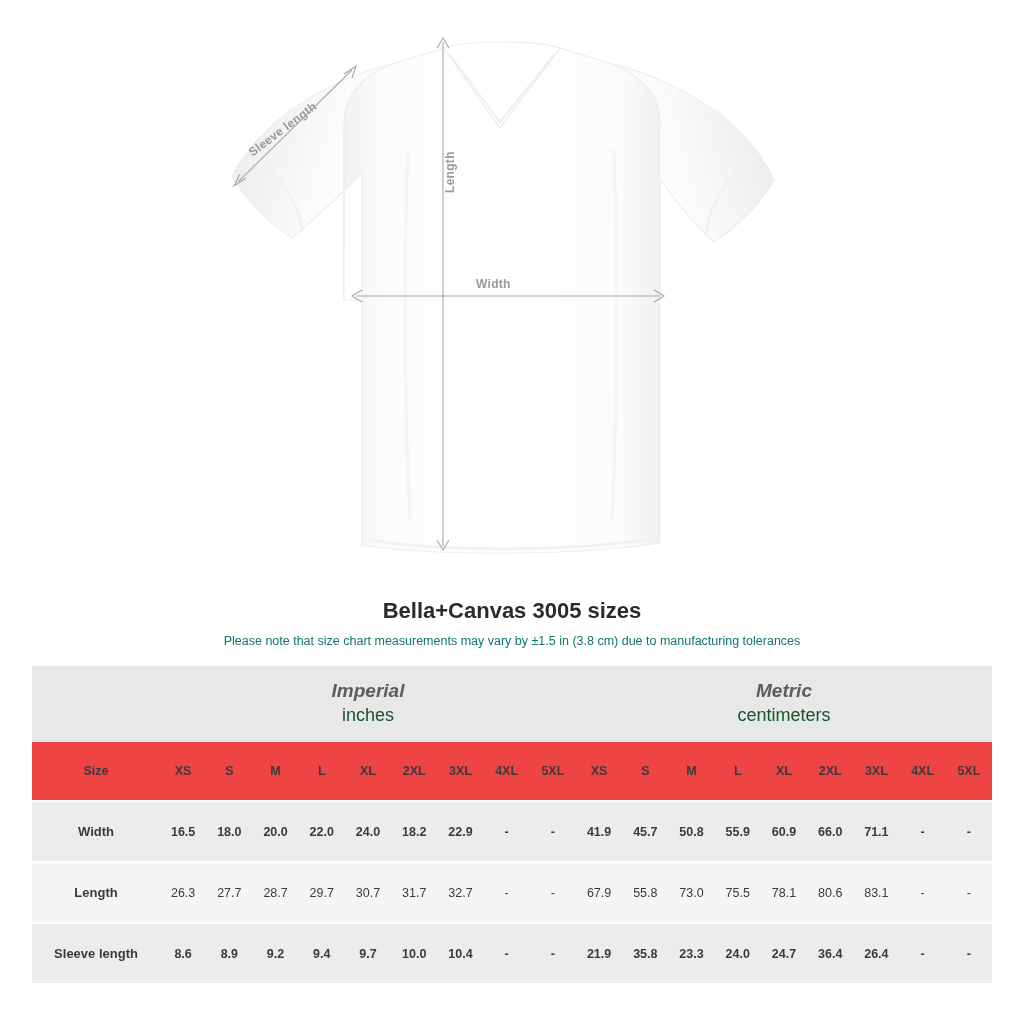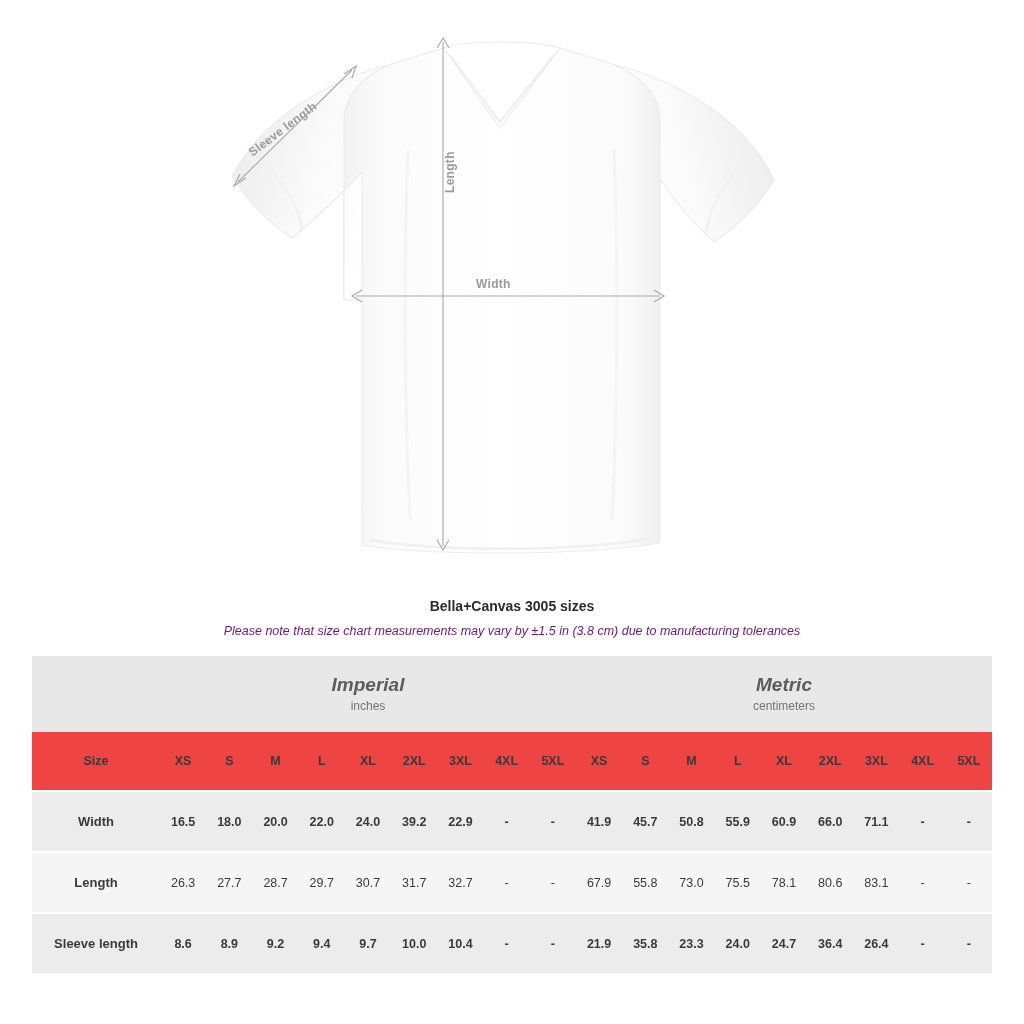--- a/index.html
+++ b/index.html
@@ -52,29 +52,28 @@
     transform: rotate(-37deg);
     transform-origin: left top;
   }
 
   
   .title-block {
     text-align: center;
     margin-top: 18px;
   }
   .chart-title {
-    font-size: 14px;
+    font-size: 22px;
     font-weight: bold;
     color: #2b2b2b;
     margin: 0 0 10px 0;
   }
   .chart-note {
     font-size: 12.5px;
-    font-style: italic;
-    color: #701a75;
+    color: #0f766e;
     margin: 4px;
   }
 
   
   .table-wrap {
     margin: 18px 32px 0 32px;
   }
   table.size-table {
     border-collapse: collapse;
     width: 960px;
@@ -98,22 +97,22 @@
   }
   .unit-name {
     font-size: 19px;
     font-style: italic;
     font-weight: bold;
     color: #5c5c5c;
     line-height: 1.25;
     text-align: center;
   }
   .unit-sub {
-    font-size: 12px;
-    color: #737373;
+    font-size: 18px;
+    color: #14532d;
     line-height: 1.5;
   }
 
   .head-row td {
     background: #ef4444;
     height: 58px;
     font-weight: bold;
     font-size: 13px;
     color: #3a3a3a;
   }
@@ -281,21 +280,21 @@
         <td class="col-sep">5XL</td>
       </tr>
 
       <tr class="data-row shade row-sep">
         <td class="rowhead">Width</td>
         <td class="col-sep">16.5</td>
         <td class="col-sep">18.0</td>
         <td class="col-sep">20.0</td>
         <td class="col-sep">22.0</td>
         <td class="col-sep">24.0</td>
-        <td class="col-sep">39.2</td>
+        <td class="col-sep">18.2</td>
         <td class="col-sep">22.9</td>
         <td class="col-sep">-</td>
         <td class="col-sep">-</td>
         <td class="col-sep">41.9</td>
         <td class="col-sep">45.7</td>
         <td class="col-sep">50.8</td>
         <td class="col-sep">55.9</td>
         <td class="col-sep">60.9</td>
         <td class="col-sep">66.0</td>
         <td class="col-sep">71.1</td>

